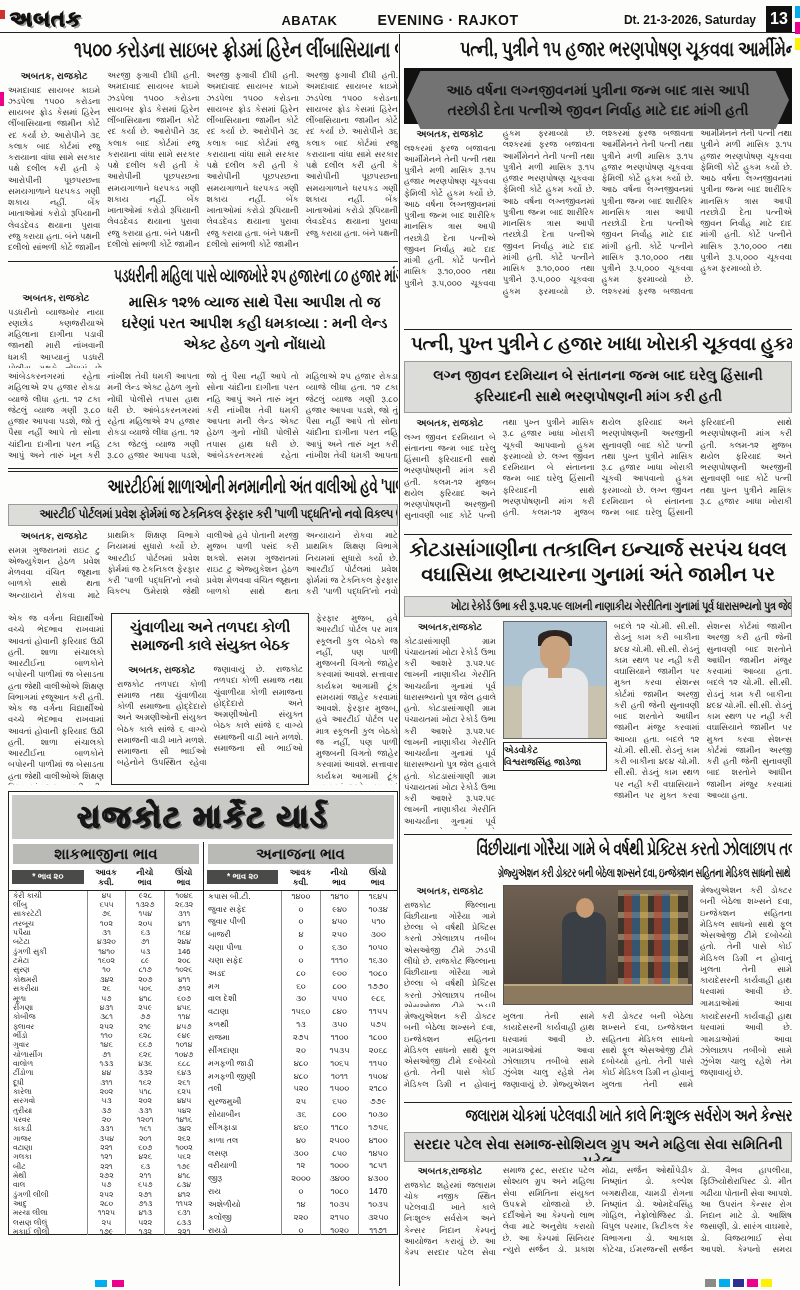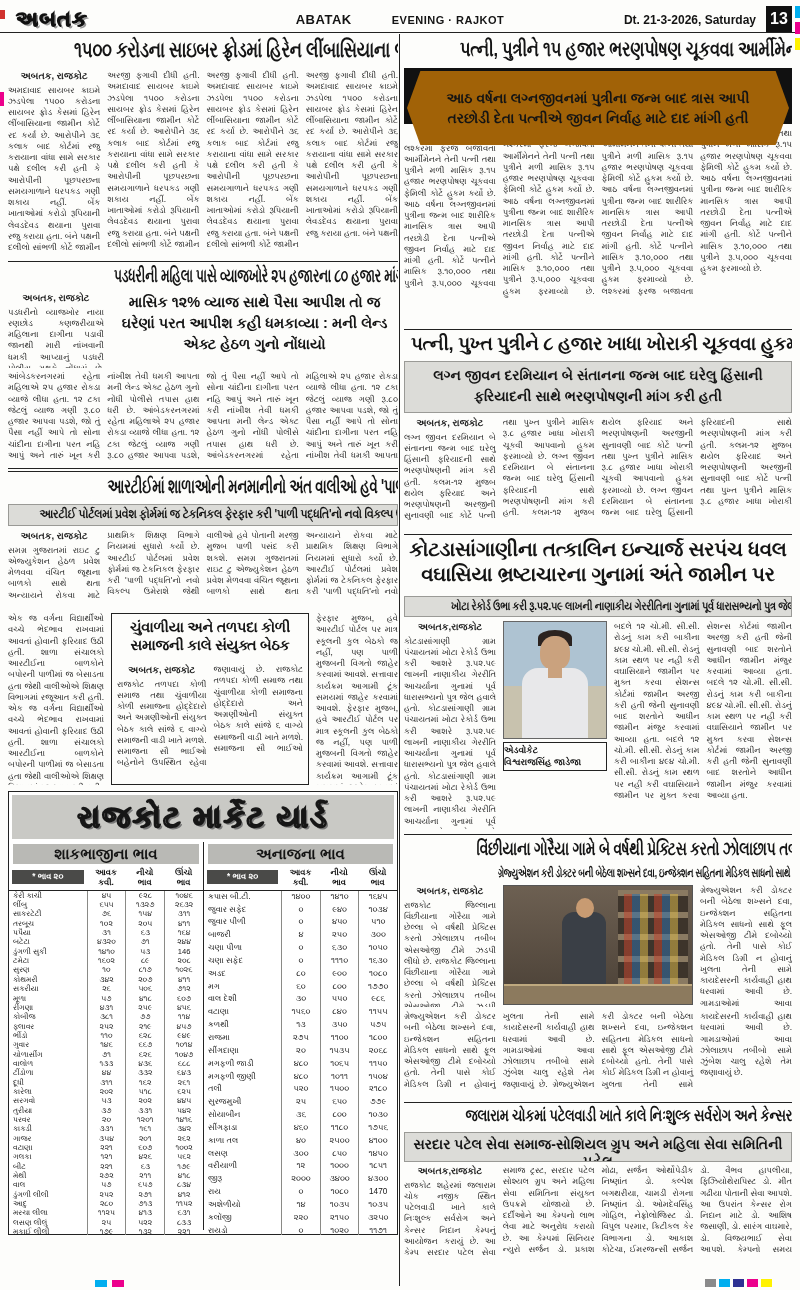--- a/index.html
+++ b/index.html
@@ -1,24 +1,24 @@
 <!DOCTYPE html>
 <html><head>
 <meta charset="utf-8">
 <style>
   html,body{margin:0;padding:0;background:#e8e8e4;}
   .page{position:relative;width:800px;height:1290px;background:#fdfdfb;margin:0 auto;
         font-family:"Liberation Sans","DejaVu Sans",sans-serif;color:#141414;overflow:hidden;}
   
   .hdr{position:absolute;left:8px;top:6px;right:8px;height:26px;}
   .hdr-rule{position:absolute;left:0;top:32px;right:0;border-top:1.5px solid #222;}
-  .logo{position:absolute;left:8px;top:1px;font-size:21px;font-weight:900;letter-spacing:1px;
+  .logo{position:absolute;left:2px;top:1px;font-size:21px;font-weight:900;letter-spacing:1px;
         color:#fff;-webkit-text-stroke:1.1px #111;text-shadow:2px 2px 0 #999;}
   .mast{position:absolute;left:0;right:0;top:6px;text-align:center;font-size:13px;font-weight:bold;letter-spacing:.5px;}
-  .mast .sub{font-size:11px;font-weight:bold;letter-spacing:.5px;padding-left:36px;}
+  .mast .sub{font-size:14px;font-weight:bold;letter-spacing:.5px;padding-left:36px;}
   .dateline{position:absolute;right:36px;top:7px;font-size:12px;font-weight:bold;}
   .pageno{position:absolute;right:0;top:0;width:26px;height:26px;background:#111;color:#fff;
           font-size:16px;font-weight:bold;text-align:center;line-height:26px;}
   
   .mark{position:absolute;}
   
   .colL{position:absolute;left:8px;top:36px;width:390px;}
   .colR{position:absolute;left:404px;top:36px;width:388px;}
   .vdivider{position:absolute;left:399px;top:34px;height:1252px;border-left:1.2px solid #222;}
   
@@ -58,23 +58,23 @@
   .m-colhead .itemcell{background:#4a4a48;color:#fff;margin:2px 3px;padding:2px 0;font-size:8.2px;}
   .m-colhead .two{white-space:pre-line;line-height:1.25;}
   .m-rows{overflow:hidden;}
   .mrow{display:grid;grid-template-columns:40% 20% 20% 20%;}
   .mrow span{display:block;text-align:center;border-left:1px solid #8a8a86;overflow:hidden;white-space:nowrap;}
   .mrow span:first-child{border-left:none;text-align:left;padding-left:4px;}
   .veg .mrow{height:9.35px;font-size:7.6px;line-height:9.3px;}
   .grain .mrow{height:12.85px;font-size:8.2px;line-height:12.8px;}
   
   .r1-banner{background:#111;margin-top:3px;height:56px;padding:3px;box-sizing:border-box;}
-  .r1-banner-in{background:#a16207;height:100%;clip-path:polygon(3.5% 0,96.5% 0,100% 50%,96.5% 100%,3.5% 100%,0 50%);
+  .r1-banner-in{background:#737373;height:100%;clip-path:polygon(3.5% 0,96.5% 0,100% 50%,96.5% 100%,3.5% 100%,0 50%);
                 display:flex;align-items:center;justify-content:center;text-align:center;
-                font-size:14px;font-weight:bold;line-height:1.45;padding:12px 22px;overflow:hidden;}
+                font-size:14px;font-weight:bold;line-height:1.45;padding:4px 22px;overflow:hidden;}
   .r2-sub{font-size:14px;font-weight:bold;text-align:center;line-height:1.5;padding:3px;height:44px;overflow:hidden;margin-top:3px;}
   .r3-sub{font-size:12px;font-weight:bold;text-align:center;padding:2px;height:15px;overflow:hidden;margin-top:3px;}
   .r3-row{display:flex;gap:7px;margin-top:4px;height:208px;overflow:hidden;}
   .r3-c1{width:92px;}
   .r3-photo{width:104px;flex:none;}
   .photo-man{width:104px;height:118px;border:1px solid #666;box-sizing:border-box;position:relative;
              background:linear-gradient(#aec3d2 55%,#c8c2ae 55%);overflow:hidden;}
   .pm-head{position:absolute;left:36px;top:14px;width:30px;height:34px;background:#caa27e;border-radius:46% 46% 42% 42%;}
   .pm-hair{position:absolute;left:34px;top:8px;width:34px;height:16px;background:#2b2320;border-radius:50% 50% 0 0;}
   .pm-body{position:absolute;left:18px;top:46px;width:66px;height:72px;background:#e8e8ea;border-radius:16px 16px 0 0;}

